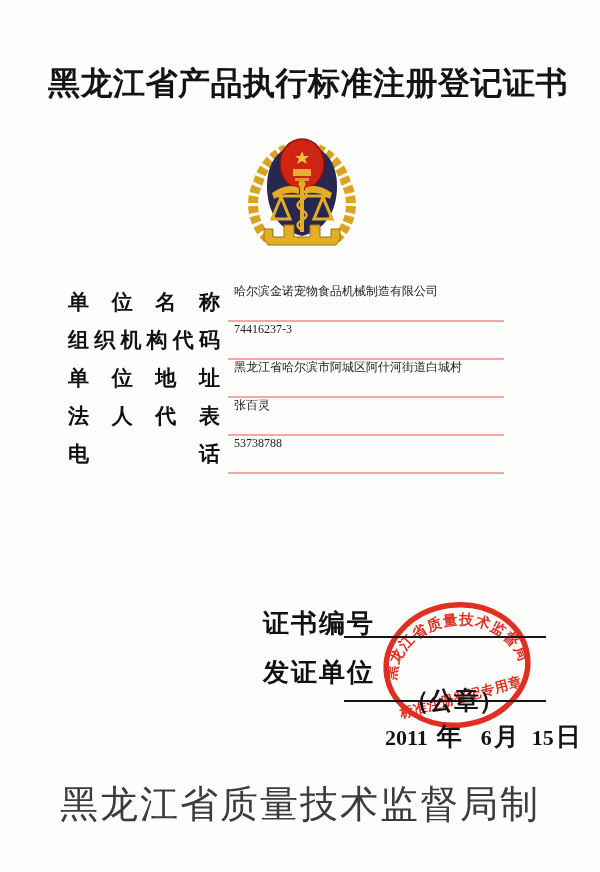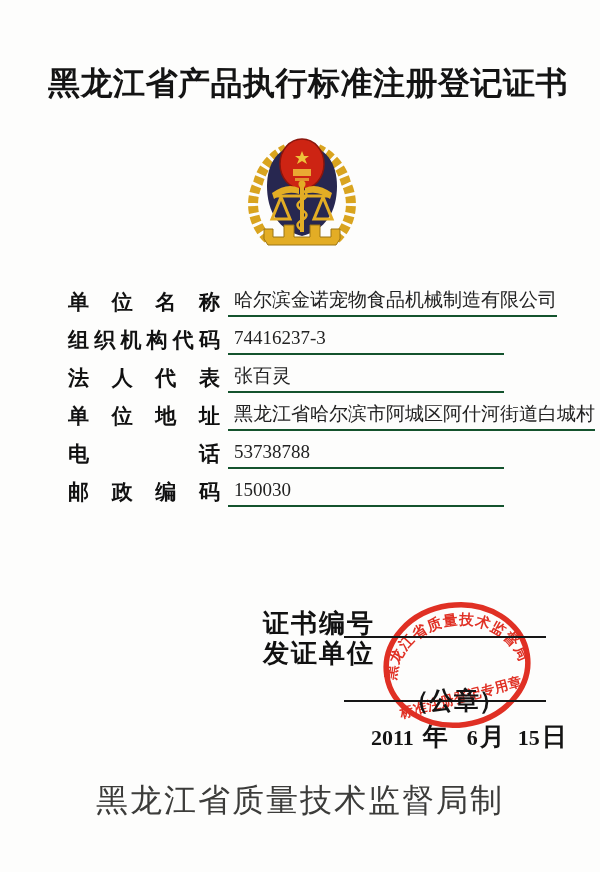--- a/index.html
+++ b/index.html
@@ -55,42 +55,42 @@
     font-size: 21px;
     line-height: 1.1;
     color: #111;
     text-align: justify;
     text-align-last: justify;
     padding-bottom: 3px;
   }
   .row-value {
     flex: 1;
     margin-left: 8px;
-    border-bottom: 2px solid #14532d;
-    font-size: 19px;
+    border-bottom: 2px solid #fca5a5;
+    font-size: 12px;
     line-height: 1.2;
-    padding: 0 0 3px 6px;
+    padding: 0 0 21px 6px;
     white-space: pre;
     overflow: visible;
     color: #222;
   }
 
   
   .certno-label, .issuer-label {
     position: absolute;
     left: 263px;
     font-family: "Liberation Sans", "DejaVu Sans", sans-serif;
     font-weight: bold;
     font-size: 26px;
     letter-spacing: 2px;
     color: #111;
     z-index: 3;
   }
   .certno-label { top: 606px; }
-  .issuer-label { top: 636px; }
+  .issuer-label { top: 655px; }
   .issuer-value {
     position: absolute;
     left: 404px; top: 684px;
     font-family: "Liberation Sans", "DejaVu Sans", sans-serif;
     font-weight: bold;
     font-size: 25px;
     color: #141414;
     z-index: 3;
     white-space: nowrap;
   }
@@ -113,21 +113,21 @@
     position: absolute;
     left: 378px; top: 598px;
     width: 158px; height: 134px;
     z-index: 1;
   }
   .seal svg { width: 100%; height: 100%; display: block; }
 
   
   .date-row {
     position: absolute;
-    left: 371px; top: 720px;
+    left: 385px; top: 720px;
     display: flex;
     align-items: baseline;
     z-index: 3;
     white-space: nowrap;
   }
   .d-num {
     font-family: "Liberation Serif", "DejaVu Serif", serif;
     font-weight: bold;
     font-size: 22px;
     color: #141414;
@@ -143,21 +143,21 @@
   .m-mon  { margin-right: 2px; }
   .m-mu   { margin-right: 13px; }
   .m-day  { margin-right: 2px; }
 
   
   .maker {
     position: absolute;
     top: 779px; left: 0;
     width: 100%;
     text-align: center;
-    font-size: 32px;
+    font-size: 38px;
     letter-spacing: 2px;
     font-weight: normal;
     color: #3c3c3a;
     font-family: Liberation Sans, sans-serif;
   }
 </style>
 </head>
 <body>
 
 <div class="page">
@@ -196,34 +196,30 @@
   <div class="form">
     <div class="row">
       <div class="row-label">单位名称</div>
       <div class="row-value">哈尔滨金诺宠物食品机械制造有限公司</div>
     </div>
     <div class="row">
       <div class="row-label">组织机构代码</div>
       <div class="row-value">74416237-3</div>
     </div>
     <div class="row">
+      <div class="row-label">单位地址</div>
+      <div class="row-value">黑龙江省哈尔滨市阿城区阿什河街道白城村</div>
+    </div>
+    <div class="row">
       <div class="row-label">法人代表</div>
       <div class="row-value">张百灵</div>
     </div>
     <div class="row">
-      <div class="row-label">单位地址</div>
-      <div class="row-value">黑龙江省哈尔滨市阿城区阿什河街道白城村</div>
-    </div>
-    <div class="row">
       <div class="row-label">电话</div>
       <div class="row-value">53738788</div>
-    </div>
-    <div class="row">
-      <div class="row-label">邮政编码</div>
-      <div class="row-value">150030</div>
     </div>
   </div>
 
   <div class="certno-label">证书编号</div>
   <div class="certno-value"></div>
   <div class="line certno-line"></div>
 
   <div class="issuer-label">发证单位</div>
   <div class="issuer-value">（公章）</div>
   <div class="line issuer-line"></div>

